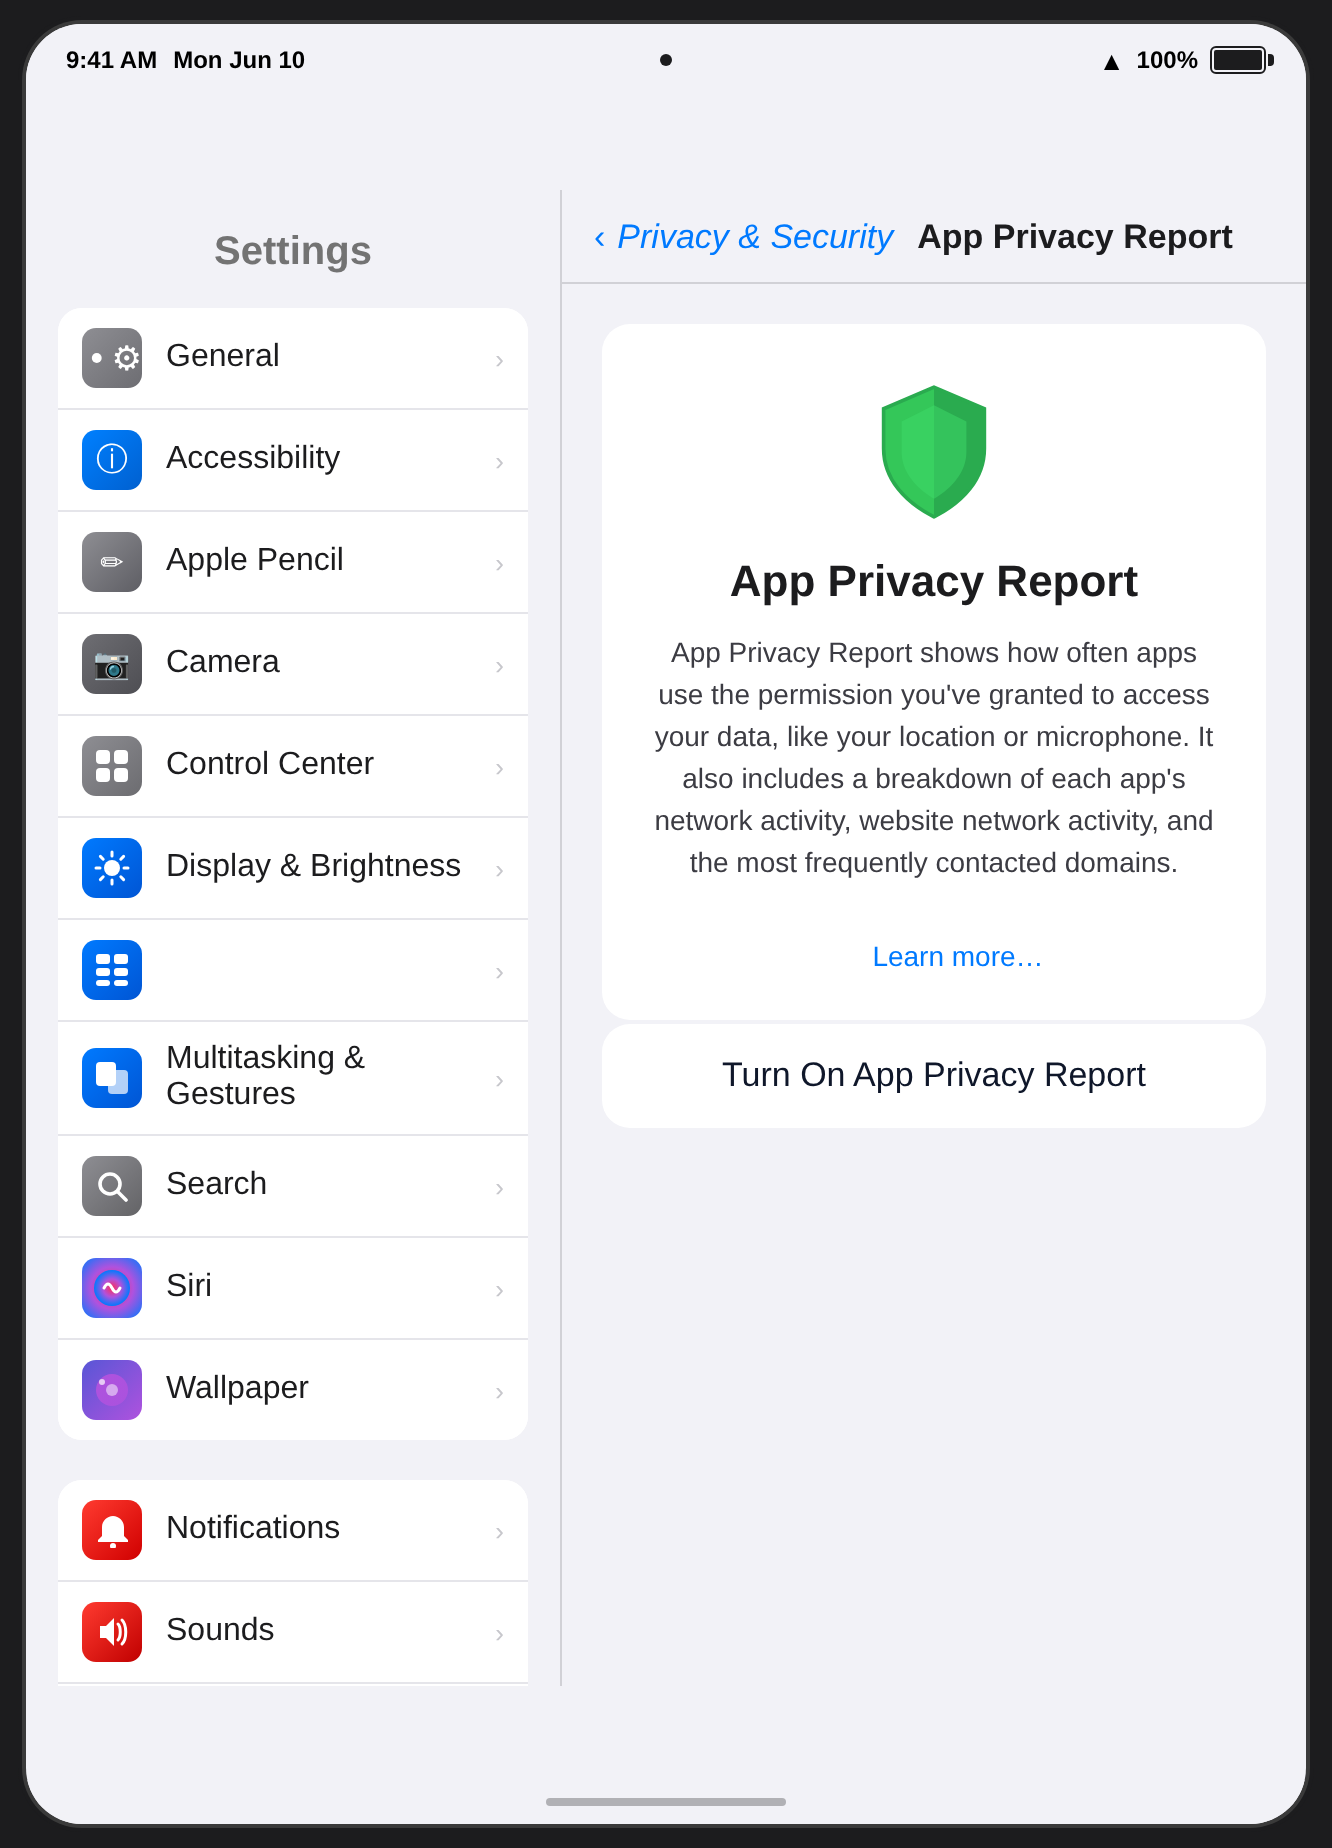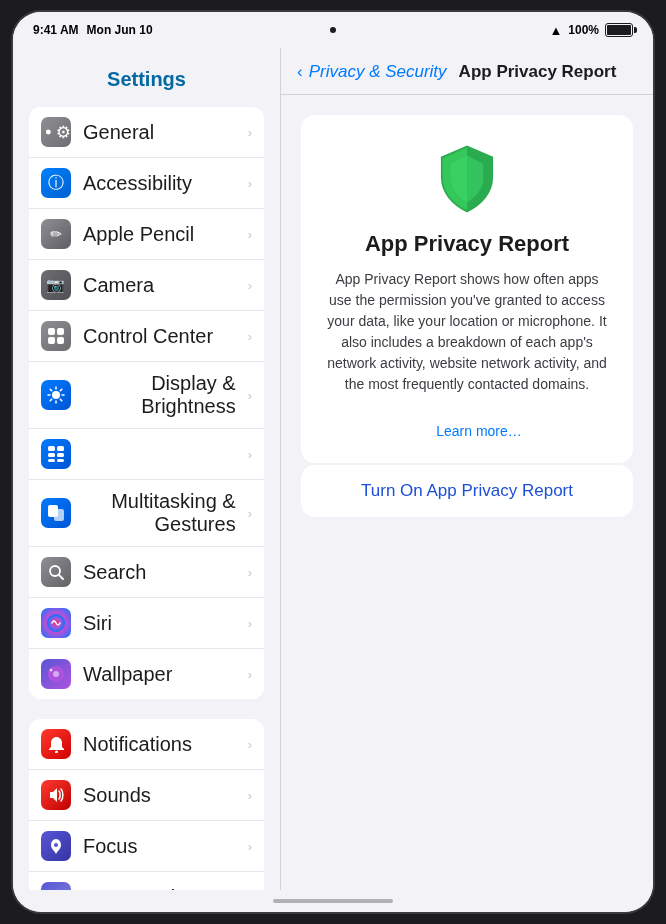--- a/index.html
+++ b/index.html
@@ -16,20 +16,21 @@
     .ipad-frame {
       width: 640px;
       height: 900px;
       background: #f2f2f7;
       border-radius: 28px;
       overflow: hidden;
       display: flex;
       flex-direction: column;
       box-shadow: 0 0 0 2px #3a3a3a, 0 0 0 4px #1c1c1e;
       position: relative;
+      gap: 47px;
     }
     
     .status-bar {
       height: 36px;
       background: #f2f2f7;
       display: flex;
       align-items: center;
       justify-content: space-between;
       padding: 0 20px;
       font-size: 12px;
@@ -66,21 +67,21 @@
       width: 268px;
       background: #f2f2f7;
       flex-shrink: 0;
       overflow-y: auto;
       padding: 8px 16px;
       border-right: 1px solid #d1d1d6;
     }
     .sidebar-title {
       font-size: 20px;
       font-weight: 700;
-      color: #0369a1;
+      color: #737373;
       padding: 12px 8px 16px 8px;
       text-align: center;
     }
     .settings-group {
       background: #fff;
       border-radius: 12px;
       margin-bottom: 20px;
       overflow: hidden;
     }
     .settings-item {
@@ -96,24 +97,23 @@
     .settings-item:last-child { border-bottom: none; }
     .item-icon {
       width: 30px; height: 30px;
       border-radius: 7px;
       display: flex; align-items: center; justify-content: center;
       flex-shrink: 0;
       font-size: 17px;
       color: #fff;
     }
     .item-label {
-      font-size: 20px;
+      font-size: 16px;
       color: #1c1c1e;
       font-weight: 400;
-      text-align: right;
     }
     .chevron {
       margin-left: auto;
       color: #c7c7cc;
       font-size: 13px;
     }
 
     
     .ic-general { background: linear-gradient(135deg, #8e8e93, #6d6d72); }
     .ic-accessibility { background: linear-gradient(135deg, #0080ff, #0060d0); }
@@ -210,21 +210,21 @@
     .turn-on-btn-container {
       background: #fff;
       border-radius: 14px;
       margin-top: 2px;
       padding: 16px 24px;
       display: flex;
       align-items: center;
       justify-content: center;
     }
     .turn-on-btn {
-      color: #1d4ed8;
+      color: #0f172a;
       font-size: 17px;
       font-weight: 400;
       cursor: pointer;
       background: none;
       border: none;
     }
     
     .home-indicator {
       height: 22px;
       display: flex;

